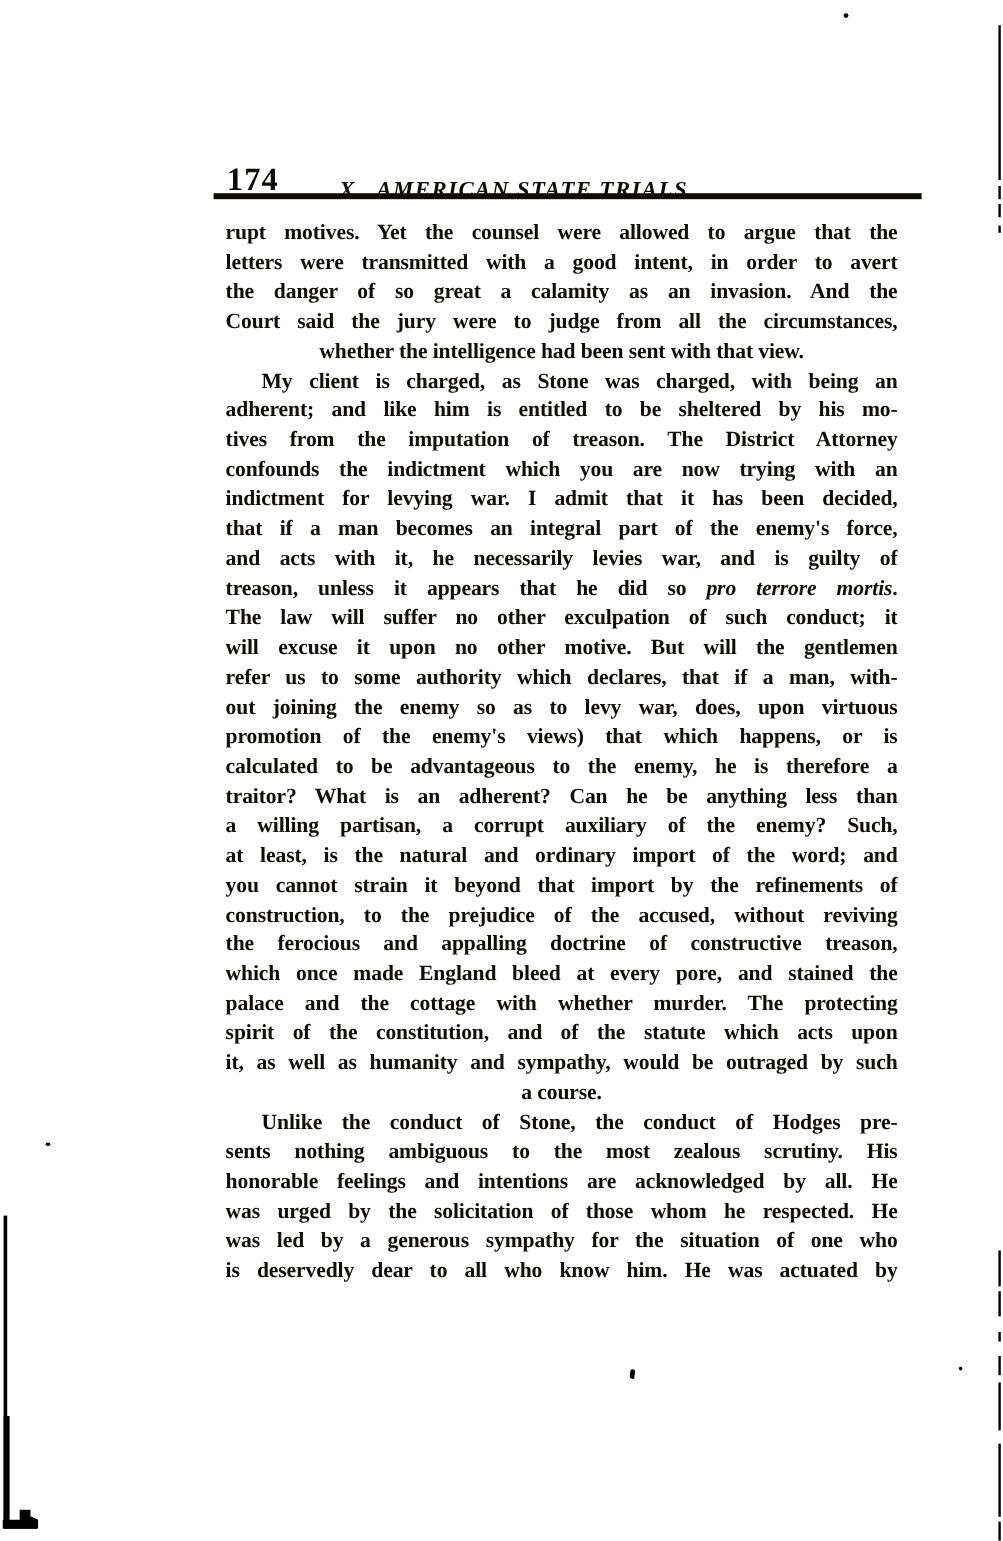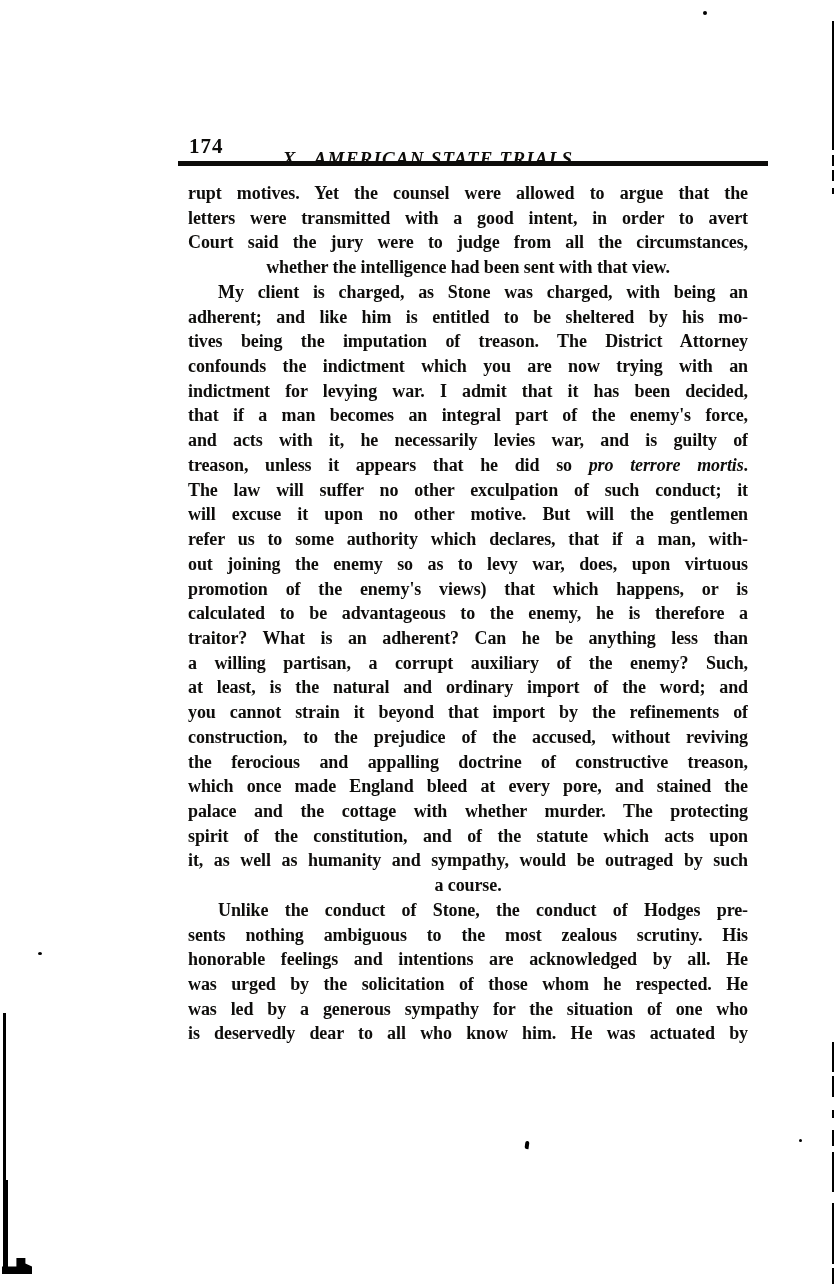--- a/index.html
+++ b/index.html
@@ -9,21 +9,21 @@
     position: relative;
     overflow: hidden;
     font-family: "Liberation Serif", serif;
   }
   .page { position: absolute; inset: 0; }
 
   
   .header { position: absolute; left: 0; top: 0; width: 836px; }
   .page-number {
     position: absolute; left: 189px; top: 134px;
-    font-size: 21px; font-weight: bold; letter-spacing: 1px;
+    font-size: 27px; font-weight: bold; letter-spacing: 1px;
     color: #0d0c0a;
   }
   .running-title {
     position: absolute; left: 431px; top: 148px;
     transform: translateX(-50%);
     font-size: 19px; font-weight: bold; font-style: italic;
     letter-spacing: 1.2px; white-space: pre;
     color: #0d0c0a;
   }
   .header-rule {
@@ -70,28 +70,29 @@
     <span class="page-number">174</span>
     <span class="running-title">X.  AMERICAN STATE TRIALS.</span>
     <div class="header-rule"></div>
   </div>
 
   <div class="body-text">
 
     <div class="para">
       <div class="line j">rupt motives.  Yet the counsel were allowed to argue that the</div>
       <div class="line j">letters were transmitted with a good intent, in order to avert</div>
+      <div class="line j">the danger of so great a calamity as an invasion.  And the</div>
       <div class="line j">Court said the jury were to judge from all the circumstances,</div>
       <div class="line l">whether the intelligence had been sent with that view.</div>
     </div>
 
     <div class="para">
       <div class="line j ind">My client is charged, as Stone was charged, with being an</div>
       <div class="line j">adherent; and like him is entitled to be sheltered by his mo-</div>
-      <div class="line j">tives being the imputation of treason.  The District Attorney</div>
+      <div class="line j">tives from the imputation of treason.  The District Attorney</div>
       <div class="line j">confounds the indictment which you are now trying with an</div>
       <div class="line j">indictment for levying war.  I admit that it has been decided,</div>
       <div class="line j">that if a man becomes an integral part of the enemy's force,</div>
       <div class="line j">and acts with it, he necessarily levies war, and is guilty of</div>
       <div class="line j"><span>treason, unless it appears that he did so </span><span class="em-phrase">pro terrore mortis</span><span>.</span></div>
       <div class="line j">The law will suffer no other exculpation of such conduct; it</div>
       <div class="line j">will excuse it upon no other motive.  But will the gentlemen</div>
       <div class="line j">refer us to some authority which declares, that if a man, with-</div>
       <div class="line j">out joining the enemy so as to levy war, does, upon virtuous</div>
       <div class="line j">promotion of the enemy's views) that which happens, or is</div>

